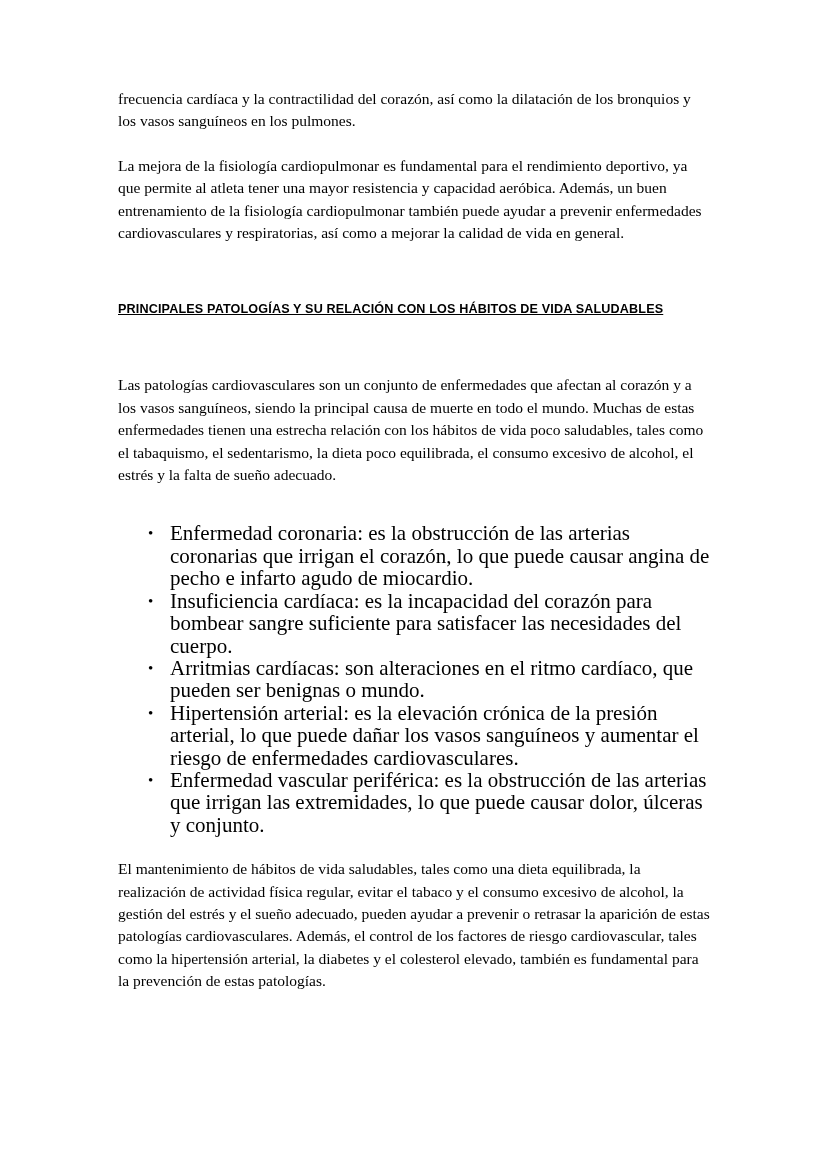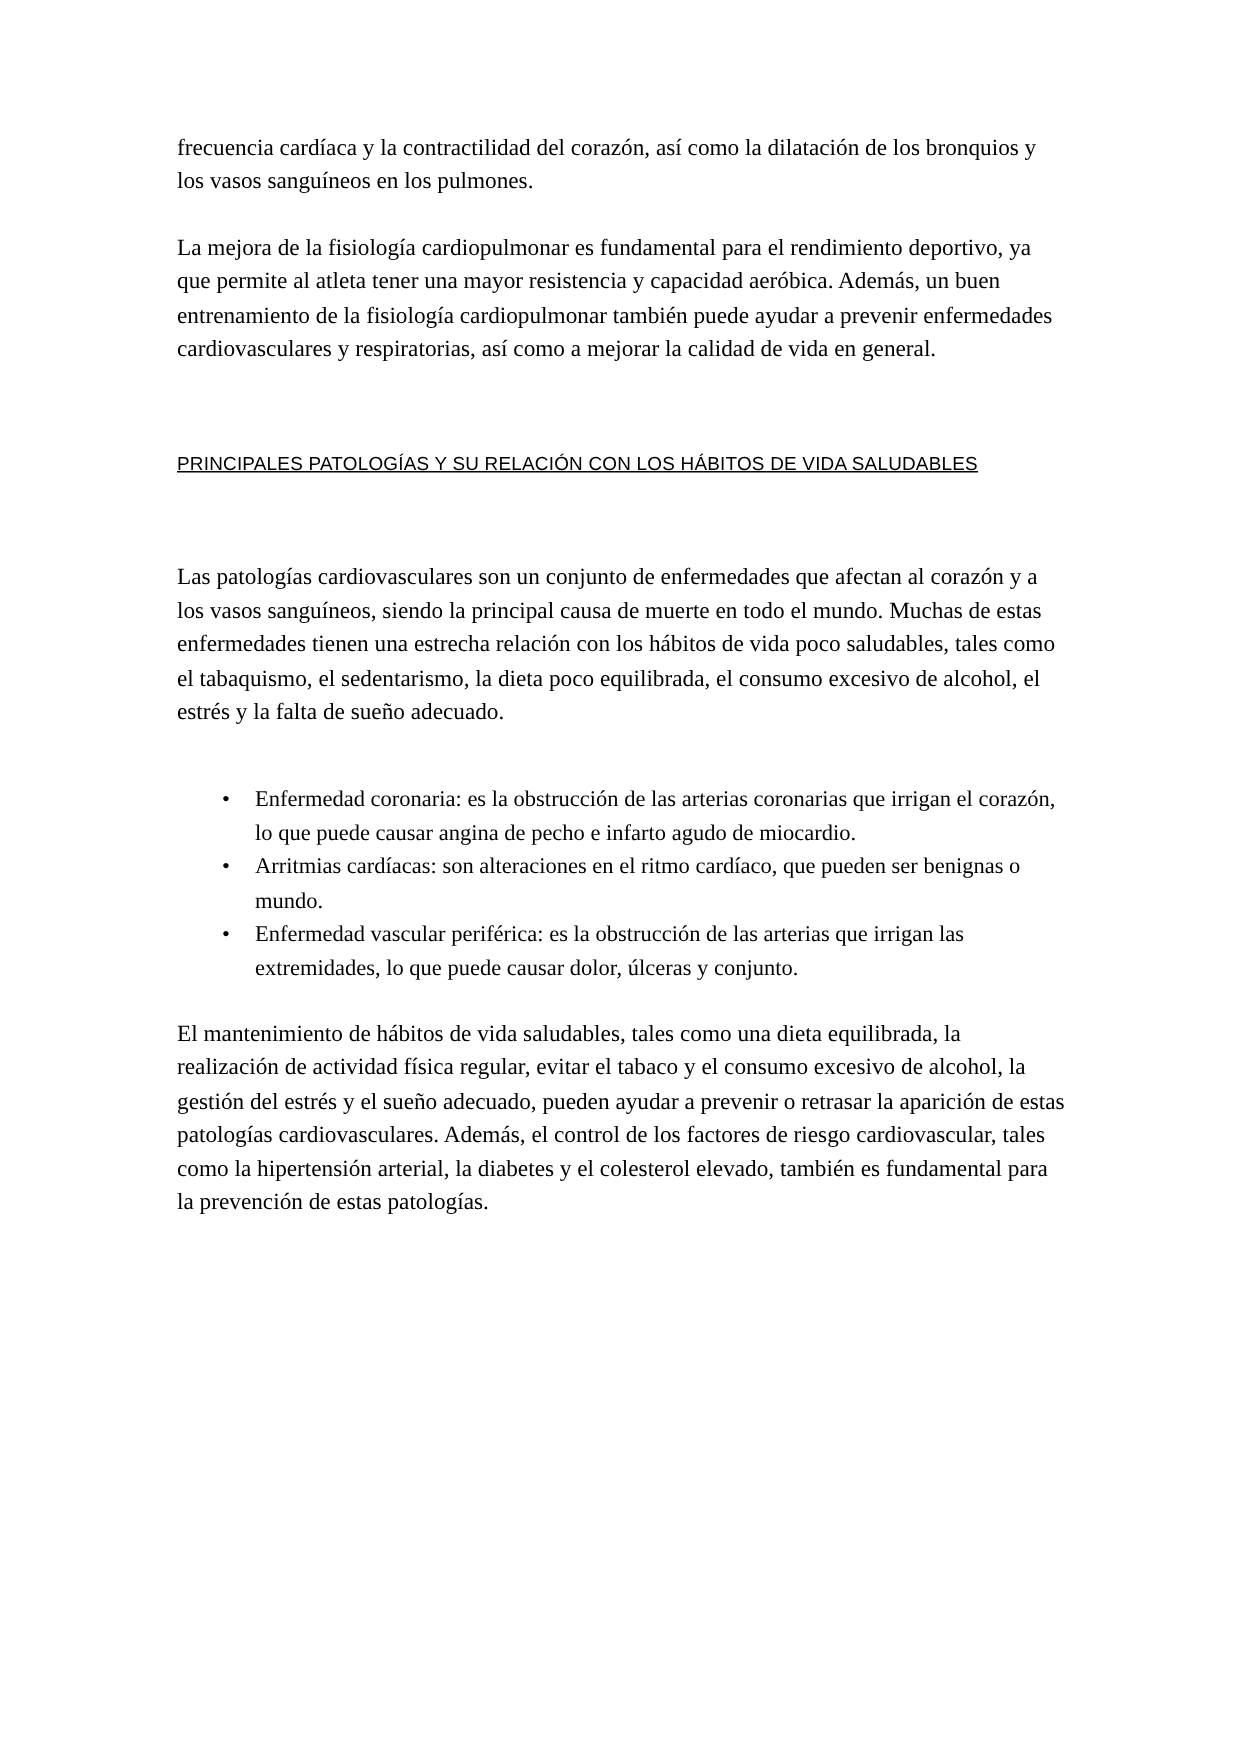--- a/index.html
+++ b/index.html
@@ -32,33 +32,33 @@
     text-align: left;
     font-family: "Liberation Serif", serif;
   }
   .gap-sm { height: 22px; }
   .gap-lg { height: 56px; }
   .gap-xs { height: 14px; }
   h2.section-heading {
     margin: 0;
     font-family: "Liberation Sans", sans-serif;
     font-size: 12.6px;
-    font-weight: 400;
+    font-weight: 700;
     letter-spacing: 0.15px;
     text-decoration: underline;
     line-height: 18px;
   }
   ul.bullets {
     margin: 0;
     padding: 0 0 0 52px;
     list-style: none;
   }
   ul.bullets li {
     position: relative;
-    font-size: 15px;
+    font-size: 21px;
     line-height: 22.4px;
     margin: 0 0 0 0;
     padding-left: 0;
   }
   ul.bullets li::before {
     content: "\2022";
     position: absolute;
     left: -22px;
     top: 0;
     font-size: 15px;
@@ -85,21 +85,23 @@
 
     <p class="para">Las patologías cardiovasculares son un conjunto de enfermedades que afectan al corazón y a los vasos sanguíneos, siendo la principal causa de muerte en todo el mundo. Muchas de estas enfermedades tienen una estrecha relación con los hábitos de vida poco saludables, tales como el tabaquismo, el sedentarismo, la dieta poco equilibrada, el consumo excesivo de alcohol, el estrés y la falta de sueño adecuado.</p>
 
     <div class="gap-sm"></div>
 
 
     <div class="gap-xs"></div>
 
     <ul class="bullets">
       <li>Enfermedad coronaria: es la obstrucción de las arterias coronarias que irrigan el corazón, lo que puede causar angina de pecho e infarto agudo de miocardio.</li>
+      <li>Insuficiencia cardíaca: es la incapacidad del corazón para bombear sangre suficiente para satisfacer las necesidades del cuerpo.</li>
       <li>Arritmias cardíacas: son alteraciones en el ritmo cardíaco, que pueden ser benignas o mundo.</li>
+      <li>Hipertensión arterial: es la elevación crónica de la presión arterial, lo que puede dañar los vasos sanguíneos y aumentar el riesgo de enfermedades cardiovasculares.</li>
       <li>Enfermedad vascular periférica: es la obstrucción de las arterias que irrigan las extremidades, lo que puede causar dolor, úlceras y conjunto.</li>
     </ul>
 
     <div class="gap-sm"></div>
 
     <p class="para">El mantenimiento de hábitos de vida saludables, tales como una dieta equilibrada, la realización de actividad física regular, evitar el tabaco y el consumo excesivo de alcohol, la gestión del estrés y el sueño adecuado, pueden ayudar a prevenir o retrasar la aparición de estas patologías cardiovasculares. Además, el control de los factores de riesgo cardiovascular, tales como la hipertensión arterial, la diabetes y el colesterol elevado, también es fundamental para la prevención de estas patologías.</p>
 
   </div>
 </div>
 

